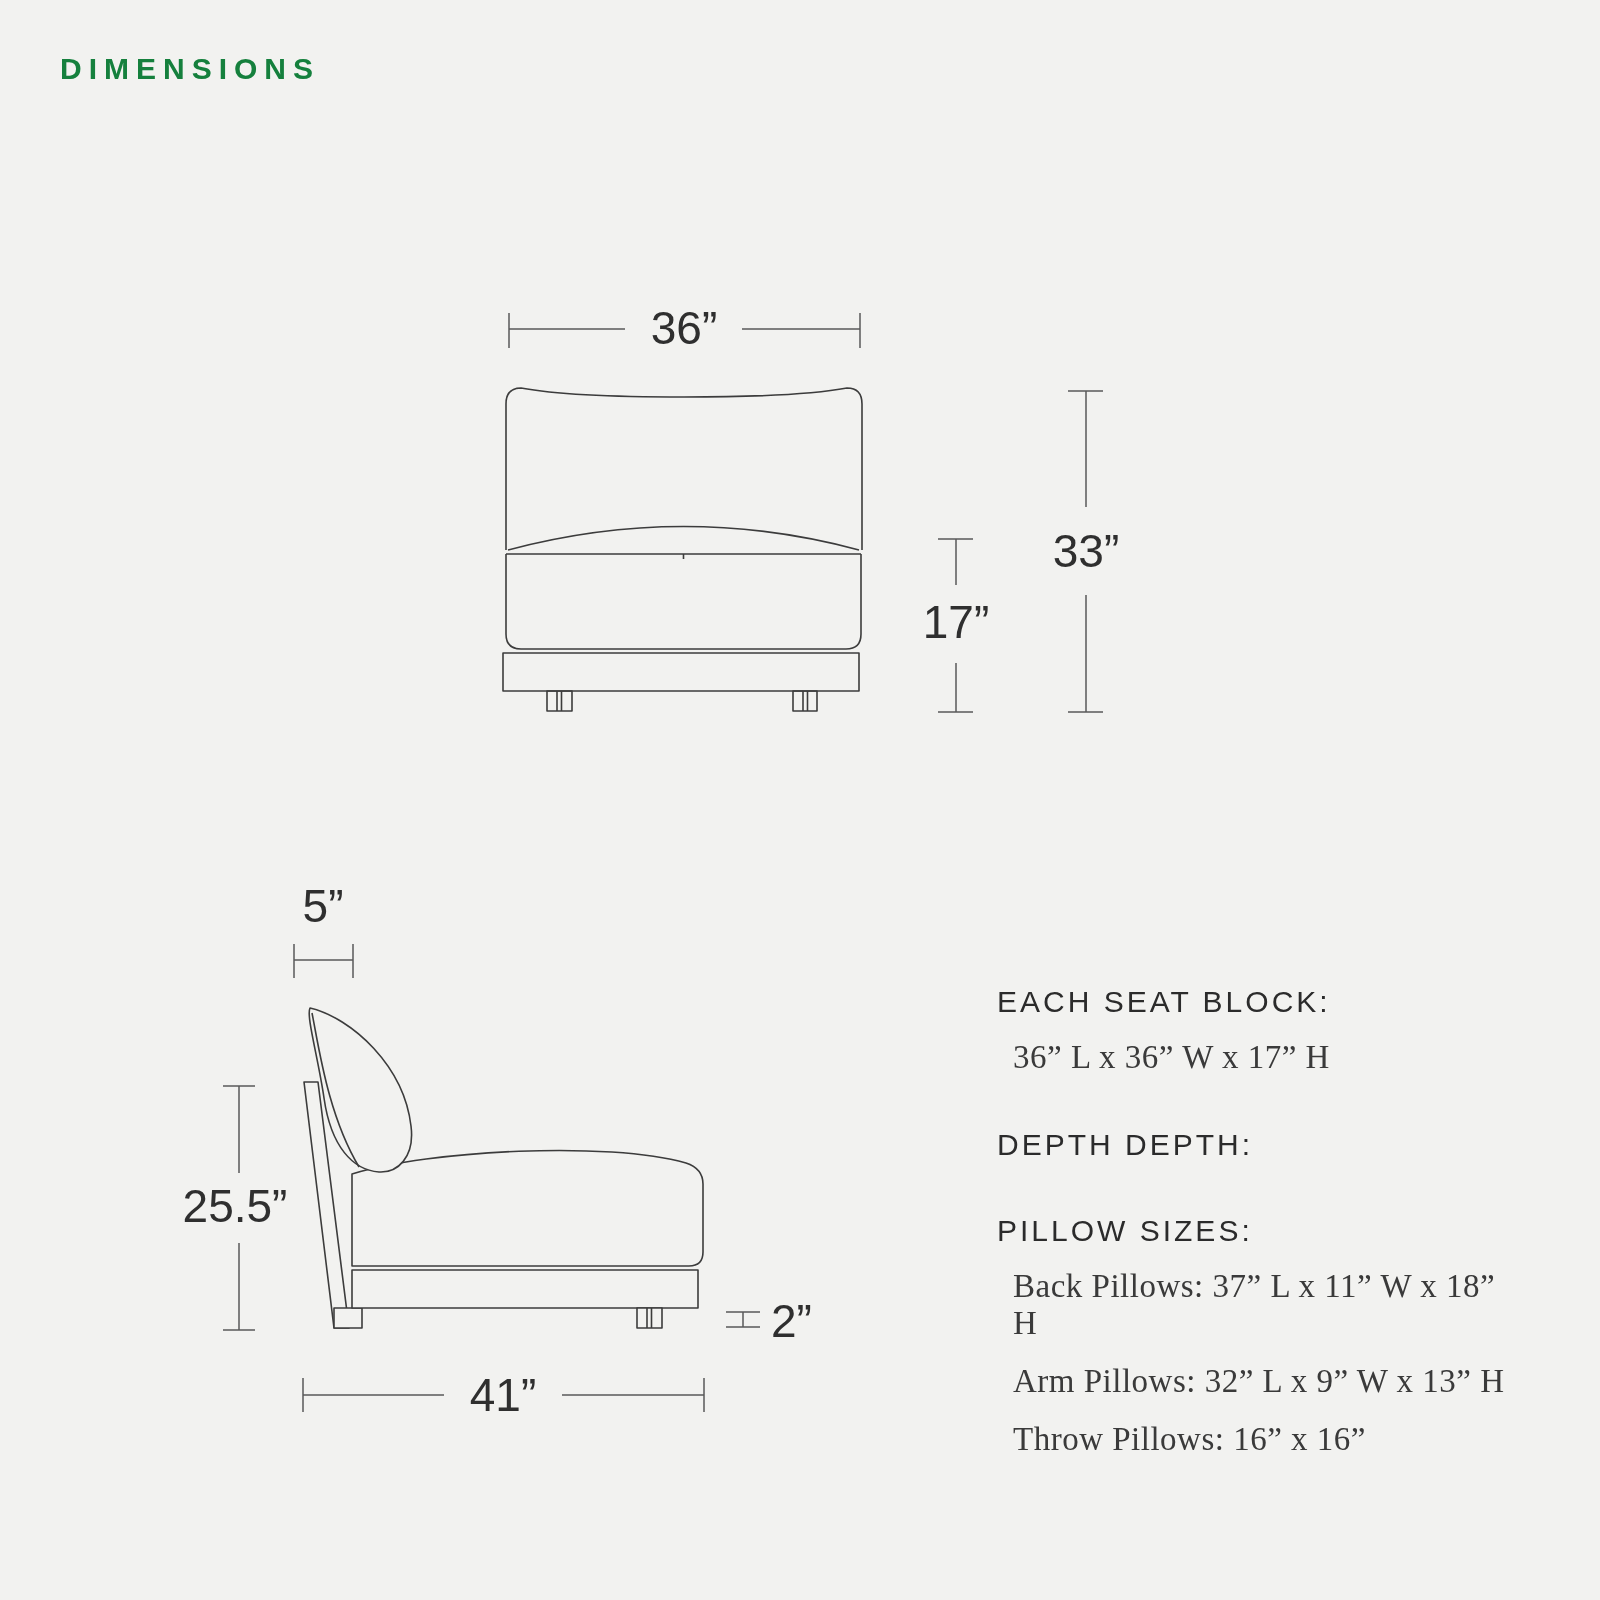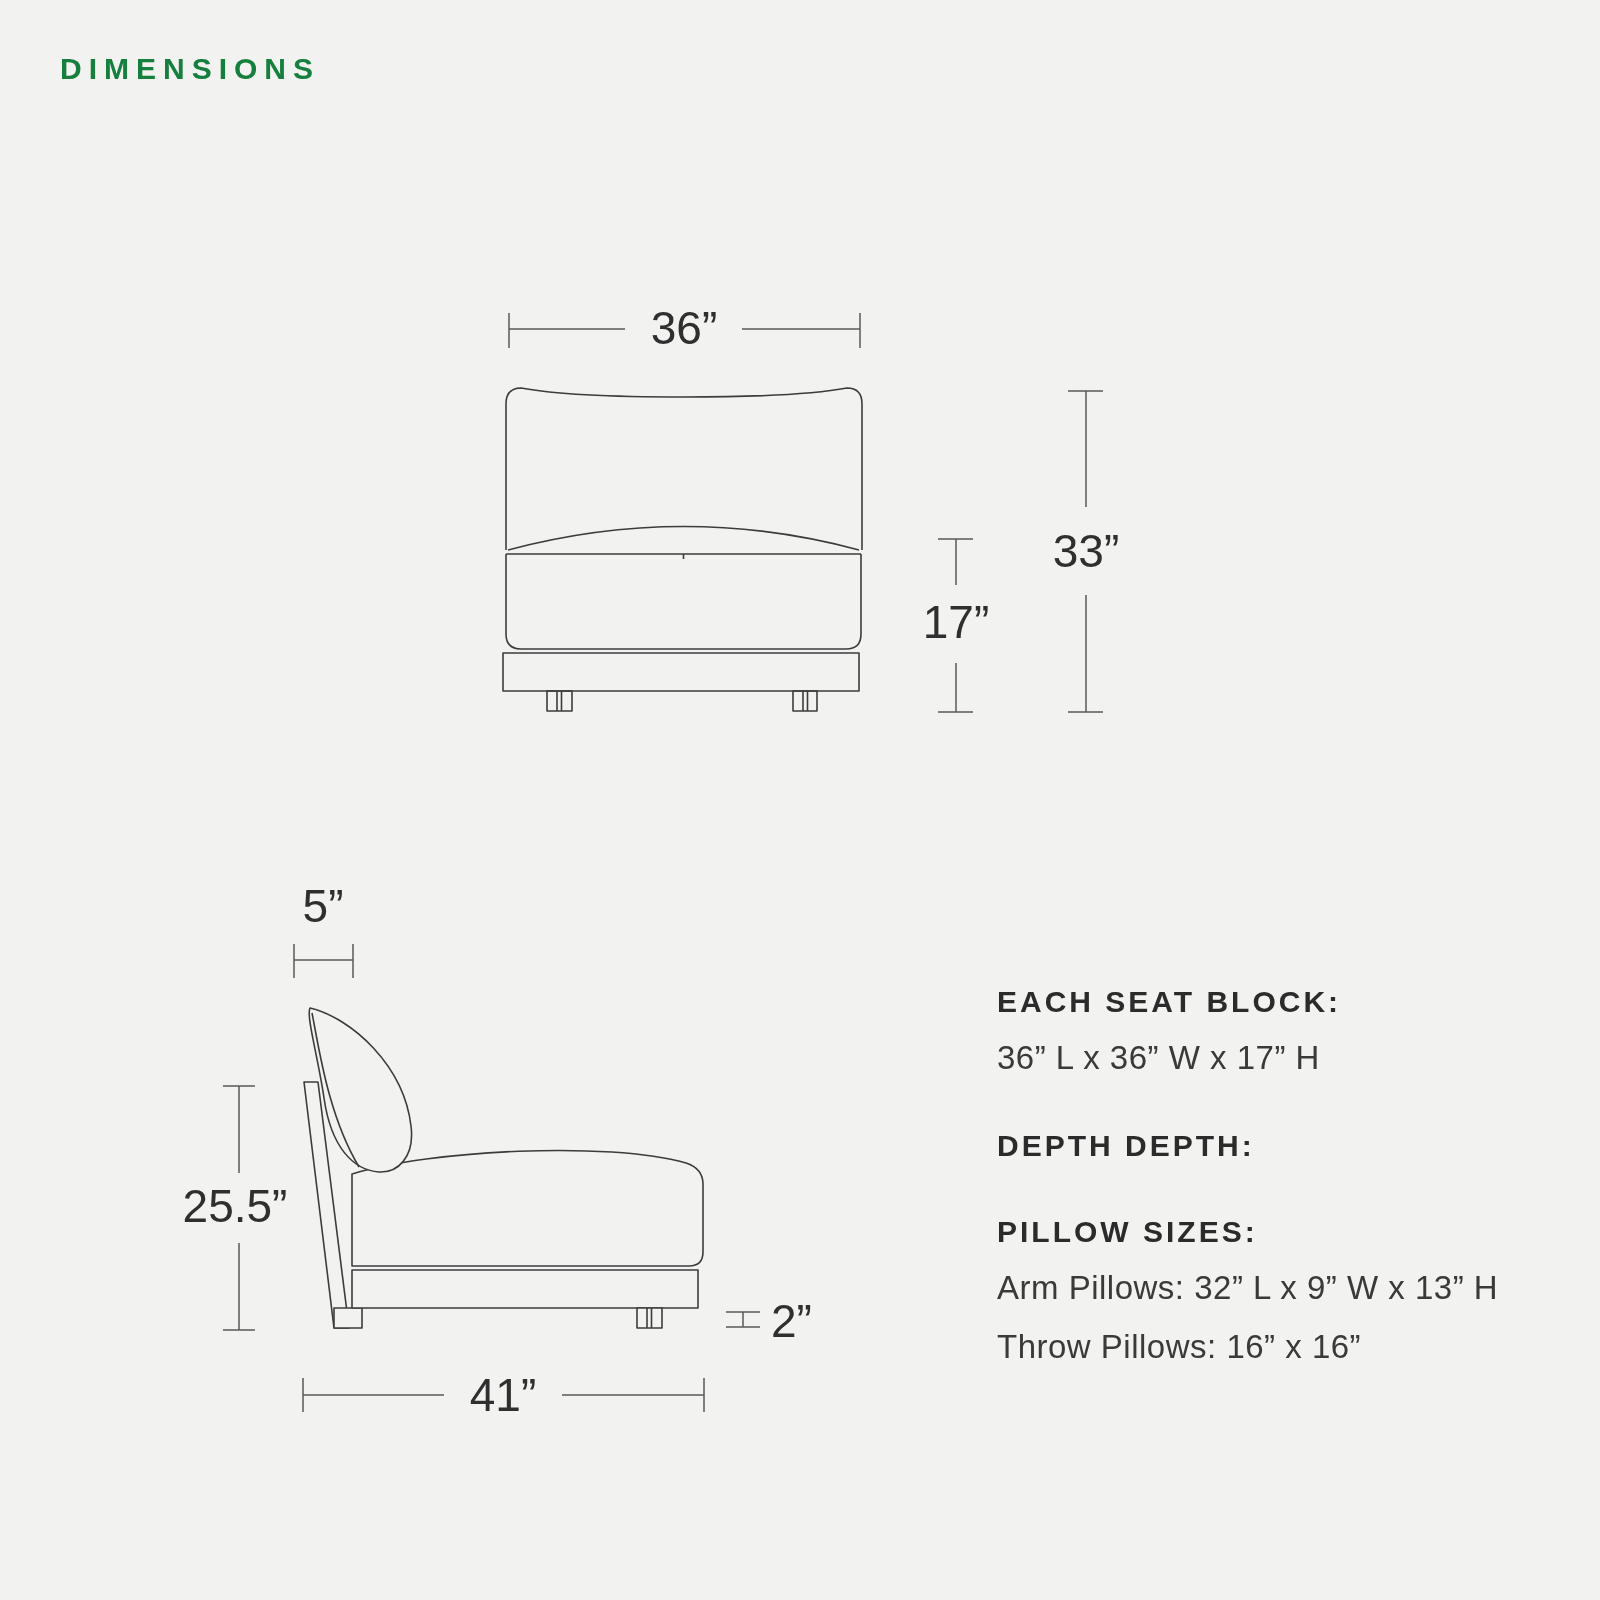--- a/index.html
+++ b/index.html
@@ -34,31 +34,32 @@
 
   .specs {
     position: absolute;
     left: 997px; top: 985px;
     width: 520px;
     color: #2f2f2f;
   }
   .spec-section { margin: 0 0 52px 0; }
   .spec-heading {
     font-size: 30px;
-    font-weight: 700;
+    font-weight: 400;
     letter-spacing: 3px;
     color: #2b2b2b;
     margin: 0 0 20px 0;
   }
   .spec-line {
     font-size: 33px;
     font-weight: 400;
     letter-spacing: 0.5px;
     color: #3a3a3a;
-    margin: 0 0 21px 0;
+    margin: 0 0 21px 16px;
+    font-family: Liberation Serif, serif;
   }
 </style>
 </head>
 <body>
 
 <div class="canvas">
 
   <div class="page-title">DIMENSIONS</div>
 
   <svg class="drawing" width="1600" height="1600" viewBox="0 0 1600 1600">
@@ -145,18 +146,19 @@
       <div class="spec-heading">EACH SEAT BLOCK:</div>
       <div class="spec-line">36” L x 36” W x 17” H</div>
     </div>
 
     <div class="spec-section">
       <div class="spec-heading">DEPTH DEPTH:</div>
     </div>
 
     <div class="spec-section">
       <div class="spec-heading">PILLOW SIZES:</div>
+      <div class="spec-line">Back Pillows: 37” L x 11” W x 18” H</div>
       <div class="spec-line">Arm Pillows: 32” L x 9” W x 13” H</div>
       <div class="spec-line">Throw Pillows: 16” x 16”</div>
     </div>
 
   </div>
 </div>
 
 </body></html>

